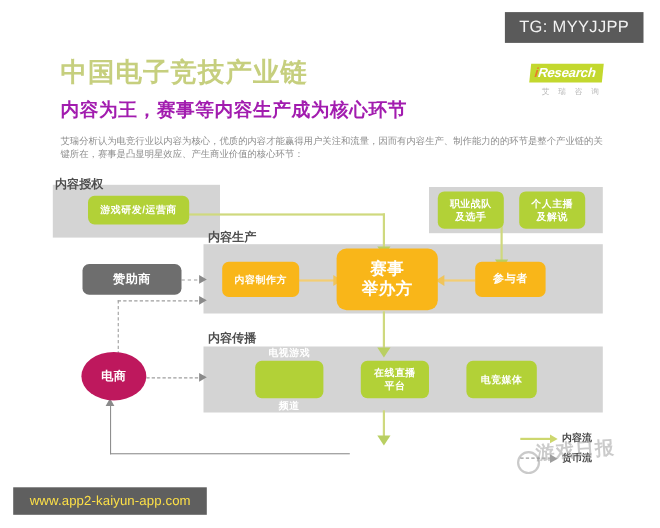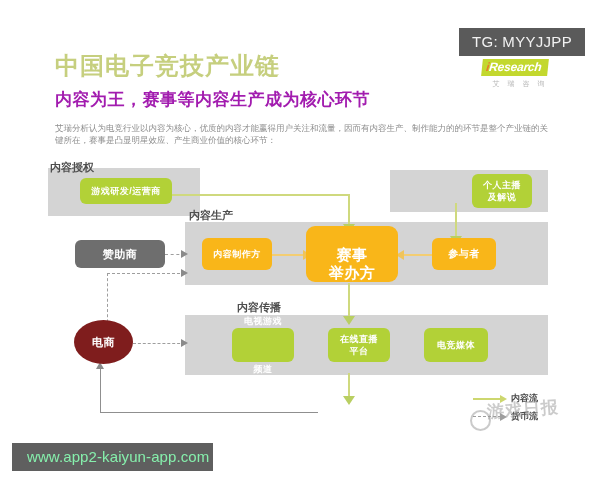--- a/index.html
+++ b/index.html
@@ -6,31 +6,31 @@
   body{
     width:600px;height:480px;overflow:hidden;
     background:#ffffff;
     font-family:"Liberation Sans","DejaVu Sans",sans-serif;
     position:relative;
   }
   .page{position:absolute;left:0;top:0;width:600px;height:480px;background:#fff;}
 
   
   .tg-banner{
-    position:absolute;left:459px;top:28px;
+    position:absolute;left:459px;top:11px;
     padding:5px 13px 6px 13px;
     background:#5a5a5a;color:#f2f2f2;
     font-size:15px;letter-spacing:.3px;
     white-space:nowrap;
   }
   .url-banner{
     position:absolute;left:12px;top:443px;
-    padding:5px 4px 6px 15px;
-    background:#5f5f5f;color:#86efac;
-    font-size:15px;letter-spacing:.1px;
+    padding:5px 15px 6px 15px;
+    background:#5f5f5f;color:#fde047;
+    font-size:12px;letter-spacing:.1px;
     white-space:nowrap;
   }
 
   
   .h-title{
     position:absolute;left:55px;top:50px;
     font-size:24px;font-weight:bold;color:#c6cf7e;
     letter-spacing:1px;white-space:nowrap;
   }
   .h-sub{
@@ -68,21 +68,21 @@
   
   .node{
     position:absolute;display:flex;align-items:center;justify-content:center;
     text-align:center;color:#ffffff;font-weight:bold;
     border-radius:6px;line-height:12px;
     letter-spacing:.5px;
   }
   .n-green{background:#b2d137;}
   .n-orange{background:#f9b619;}
   .n-grey{background:#6e6e6e;}
-  .n-ellipse{border-radius:50%;background:#7f1d1d;}
+  .n-ellipse{border-radius:50%;background:#be185d;}
   .node span{display:block;}
 
   
   .ln{position:absolute;background:#cfd97e;}
   .dash-h{position:absolute;height:0;border-top:1px dashed #9e9e9e;}
   .dash-v{position:absolute;width:0;border-left:1px dashed #9e9e9e;}
   .sol-h{position:absolute;height:0;border-top:1px solid #8f8f8f;}
   .sol-v{position:absolute;width:0;border-left:1px solid #8f8f8f;}
   .arrow{position:absolute;width:0;height:0;}
   .ar-down-g{border-left:6px solid transparent;border-right:6px solid transparent;border-top:9px solid #b9cf62;}
@@ -128,21 +128,21 @@
 
   <div class="panel" style="left:48px;top:168px;width:152px;height:48px;"></div>
   <div class="panel-label" style="left:50px;top:160px;">内容授权</div>
 
   <div class="panel" style="left:185px;top:222px;width:363px;height:63px;"></div>
   <div class="panel-label" style="left:189px;top:208px;">内容生产</div>
 
   <div class="panel" style="left:390px;top:170px;width:158px;height:42px;"></div>
 
   <div class="panel" style="left:185px;top:315px;width:363px;height:60px;"></div>
-  <div class="panel-label" style="left:189px;top:300px;margin-left:48px;">内容传播</div>
+  <div class="panel-label" style="left:189px;top:300px;">内容传播</div>
 
   <div class="ln" style="left:172px;top:194px;width:178px;height:2px;"></div>
   <div class="ln" style="left:348px;top:194px;width:2px;height:32px;"></div>
   <div class="arrow ar-down-g" style="left:343px;top:224px;"></div>
 
   <div class="ln" style="left:272px;top:254px;width:34px;height:2px;background:#f3cd72;"></div>
   <div class="arrow ar-right-g" style="left:303px;top:250px;"></div>
 
   <div class="ln" style="left:399px;top:254px;width:33px;height:2px;background:#f3cd72;"></div>
   <div class="arrow ar-left-g" style="left:396px;top:250px;"></div>
@@ -167,31 +167,35 @@
   <div class="arrow ar-right-k" style="left:181px;top:339px;"></div>
 
   <div class="sol-h" style="left:100px;top:412px;width:218px;"></div>
   <div class="sol-v" style="left:100px;top:368px;height:45px;"></div>
   <div class="arrow ar-up-k" style="left:96px;top:362px;"></div>
 
   <div class="node n-green" style="left:80px;top:178px;width:92px;height:26px;font-size:9px;">
     <span>游戏研发/运营商</span>
   </div>
 
+  <div class="node n-green" style="left:398px;top:174px;width:60px;height:34px;font-size:9px;flex-direction:column;">
+    <span>职业战队</span>
+    <span>及选手</span>
+  </div>
 
   <div class="node n-green" style="left:472px;top:174px;width:60px;height:34px;font-size:9px;flex-direction:column;">
     <span>个人主播</span>
     <span>及解说</span>
   </div>
 
   <div class="node n-orange" style="left:202px;top:238px;width:70px;height:32px;font-size:9px;">
     <span>内容制作方</span>
   </div>
 
-  <div class="node n-orange" style="left:306px;top:226px;width:92px;height:56px;font-size:15px;flex-direction:column;line-height:18px;border-radius:9px;justify-content:flex-end;">
+  <div class="node n-orange" style="left:306px;top:226px;width:92px;height:56px;font-size:15px;flex-direction:column;line-height:18px;border-radius:9px;">
     <span>赛事</span>
     <span>举办方</span>
   </div>
 
   <div class="node n-grey" style="left:75px;top:240px;width:90px;height:28px;font-size:11px;">
     <span>赞助商</span>
   </div>
 
   <div class="node n-orange" style="left:432px;top:238px;width:64px;height:32px;font-size:10px;">
     <span>参与者</span>

